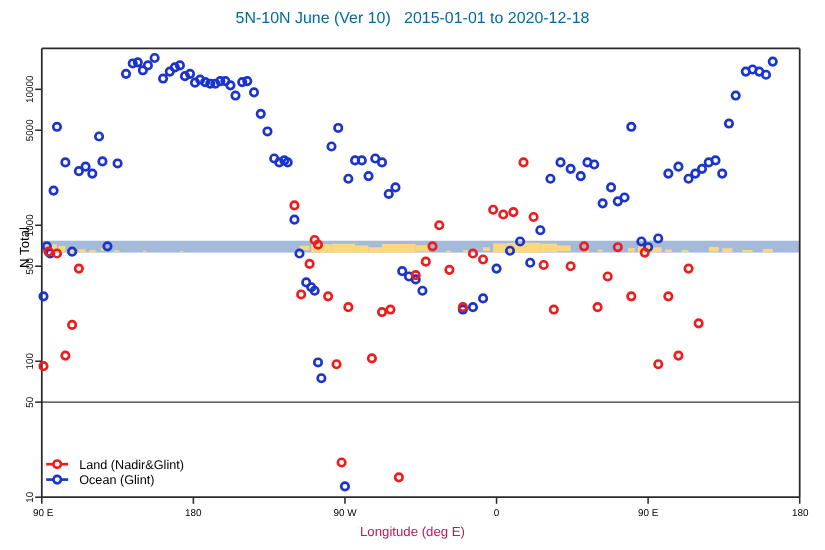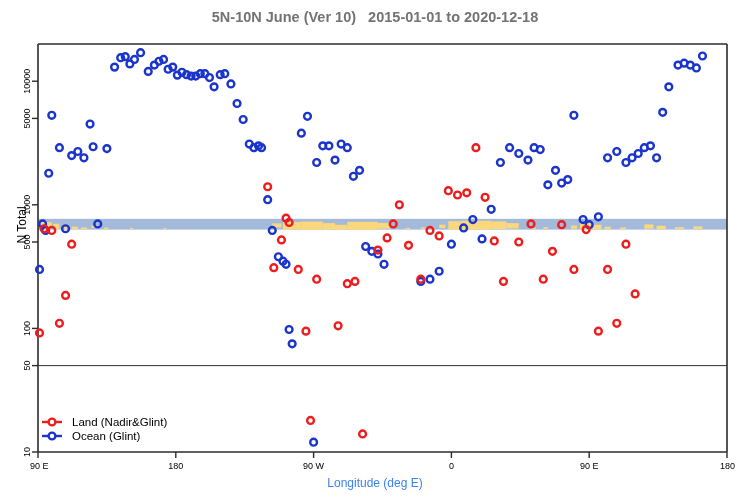--- a/index.html
+++ b/index.html
@@ -16,43 +16,43 @@
     position: absolute;
     left: 0; top: 0;
     width: 750px; height: 500px;
   }
   .title {
     position: absolute;
     left: 0; top: 9px;
     width: 750px;
     text-align: center;
     font-size: 14.5px;
-    font-weight: bold;
-    color: #737373;
+    font-weight: normal;
+    color: #0369a1;
     letter-spacing: 0px;
     white-space: pre;
   }
   .ylabel {
     position: absolute;
     left: -18px;
     top: 218px;
     width: 80px;
     text-align: center;
     font-size: 12px;
     color: #000;
     transform: rotate(-90deg);
     transform-origin: 50% 50%;
   }
   .xlabel {
     position: absolute;
     left: 0; top: 476px;
     width: 750px;
     text-align: center;
     font-size: 12px;
-    color: #3b82f6;
+    color: #be185d;
   }
   svg.plot {
     position: absolute;
     left: 0; top: 0;
     width: 750px; height: 500px;
     display: block;
   }
   .tick-text-y {
     font-family: "Liberation Sans", sans-serif;
     font-size: 9px;

